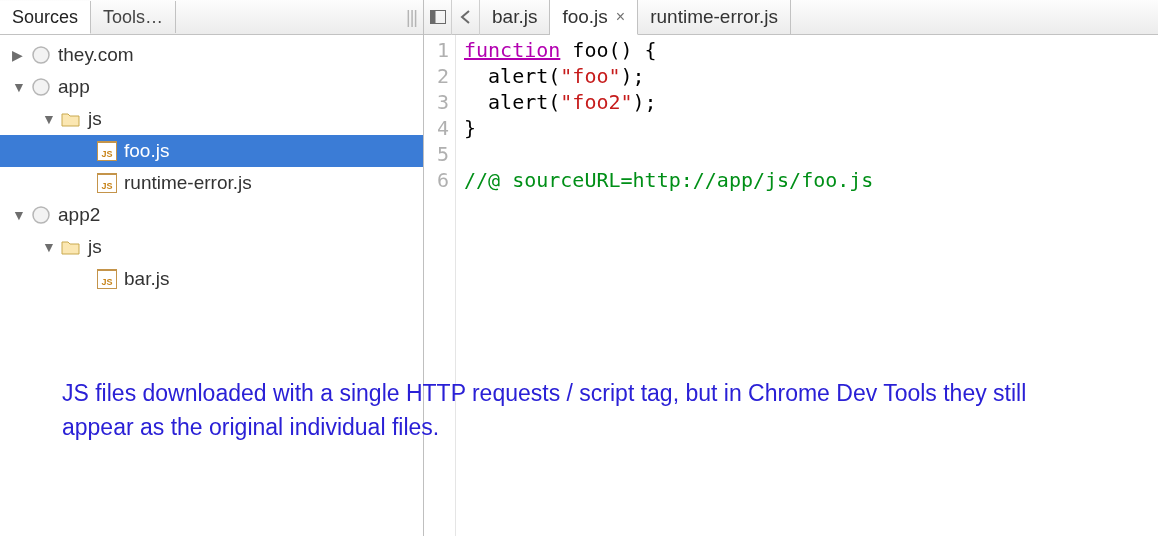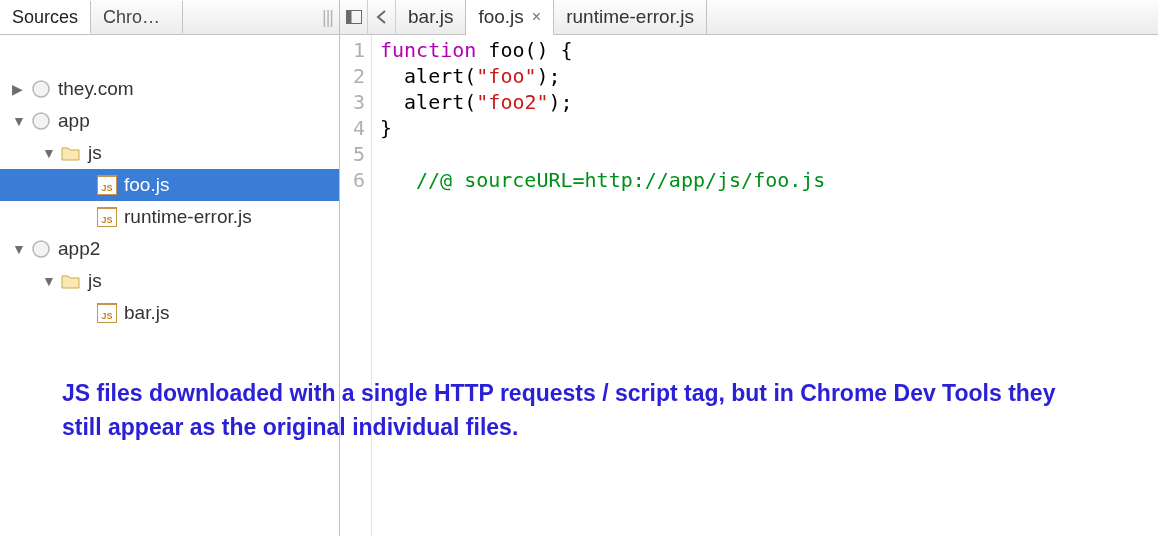--- a/index.html
+++ b/index.html
@@ -11,27 +11,26 @@
     background: #fff;
     overflow: hidden;
   }
   .app {
     display: flex;
     width: 100%; height: 100%;
     position: relative;
   }
   
   .left {
-    width: 340px;
+    width: 424px;
     height: 100%;
     border-right: 1px solid #bfbfbf;
     background: #fff;
     display: flex;
     flex-direction: column;
-    gap: 34px;
   }
   .left-tabs {
     display: flex;
     align-items: center;
     height: 35px;
     border-bottom: 1px solid #c2c2c2;
     background: linear-gradient(#fdfdfd, #ececec);
   }
   .left-tab {
     padding: 6px 12px 5px 12px;
@@ -163,46 +162,46 @@
     color:#b0b0b0;
     padding: 2px 6px 0 0;
     border-right:1px solid #e5e5e5;
     background:#fff;
     user-select:none;
   }
   .code {
     padding: 2px 0 0 8px;
     white-space:pre;
   }
-  .tok-kw { color:#b300b0; }
+  .tok-kw { color:#b300b0;text-decoration:underline; }
   .tok-str { color:#c61b1b; }
-  .tok-cmt { color:#008f17;margin-left:36px; }
+  .tok-cmt { color:#008f17; }
 
   
   .annotation {
     position:absolute;
     left:62px;
     top:376px;
     width:1030px;
     color:#2a20d6;
     font-family: Verdana, Arial, sans-serif;
-    font-weight:bold;
+    font-weight:normal;
     font-size:23px;
     line-height:34px;
   }
 </style>
 </head>
 <body>
 
 <div class="app">
 
   <div class="left">
     <div class="left-tabs">
       <div class="left-tab active">Sources</div>
-      <div class="left-tab" style="max-width:92px">Chrome…</div>
+      <div class="left-tab" style="max-width:92px">Tools…</div>
       <div class="left-spacer"></div>
       <div class="drag-handle">|||</div>
     </div>
 
     <div class="tree">
 
       <div class="tree-row indent-0">
         <span class="twisty">▶</span>
         <span class="ticon domain-icon">
           <svg width="20" height="20">

